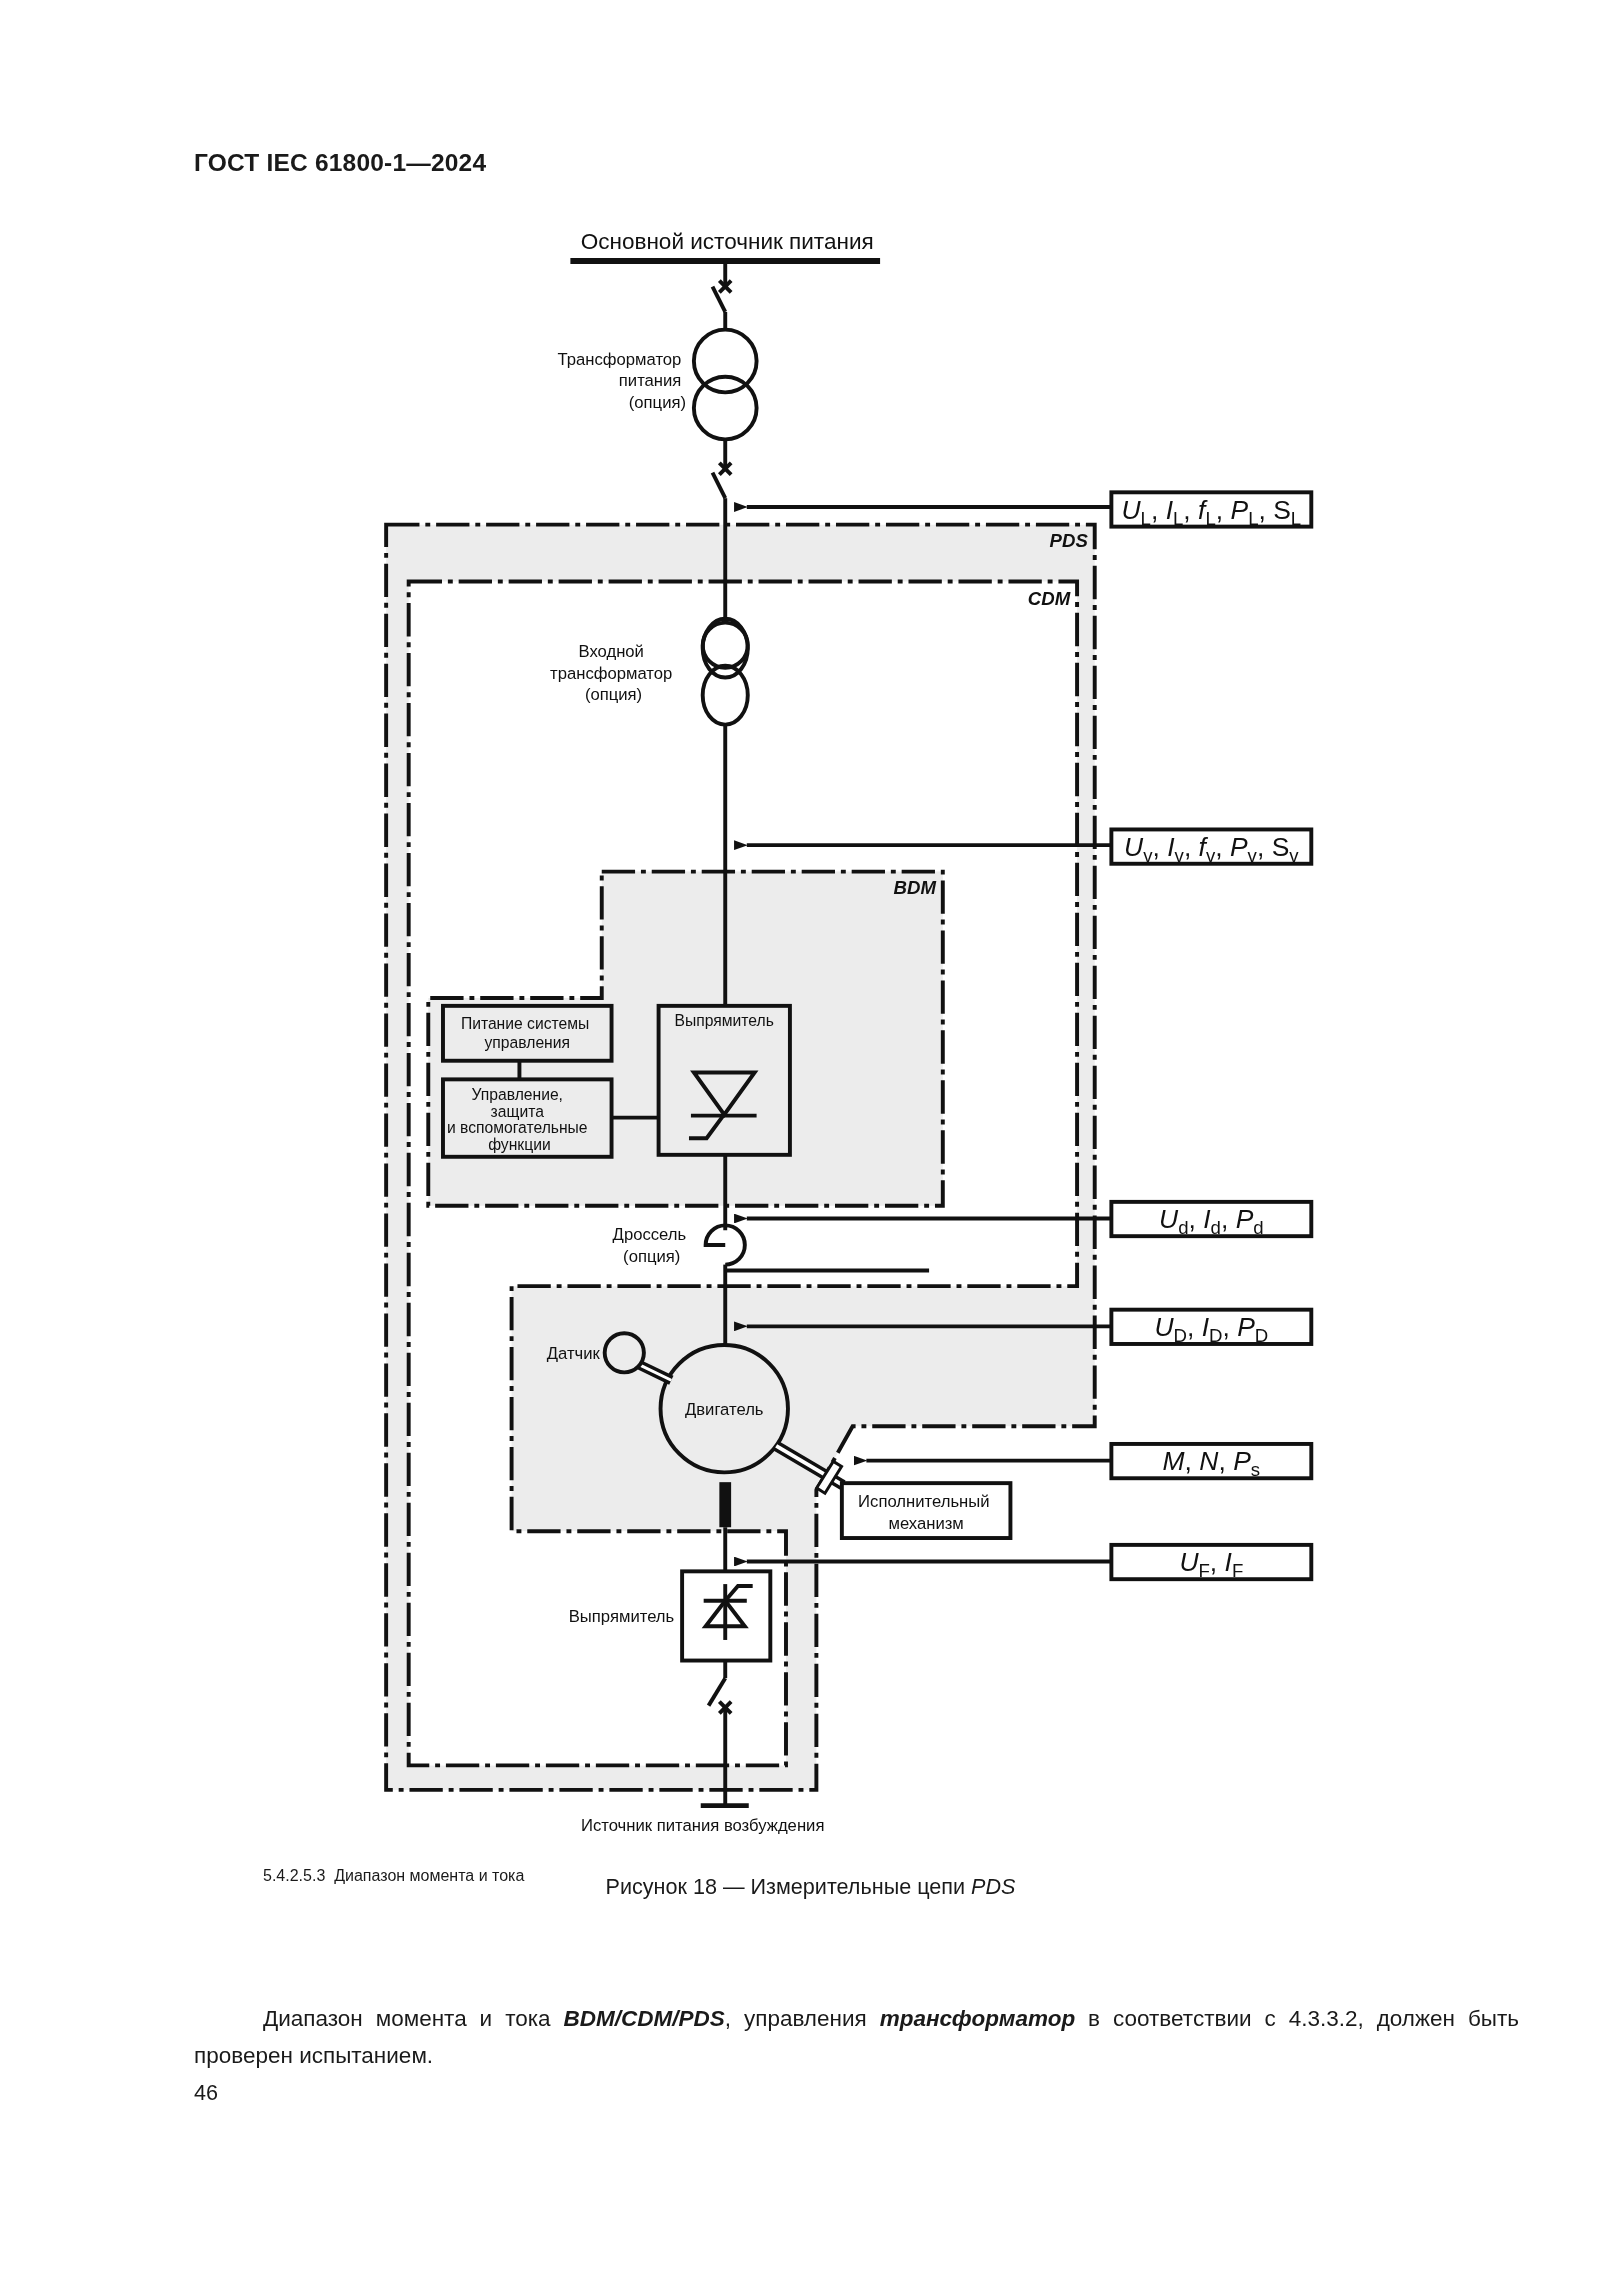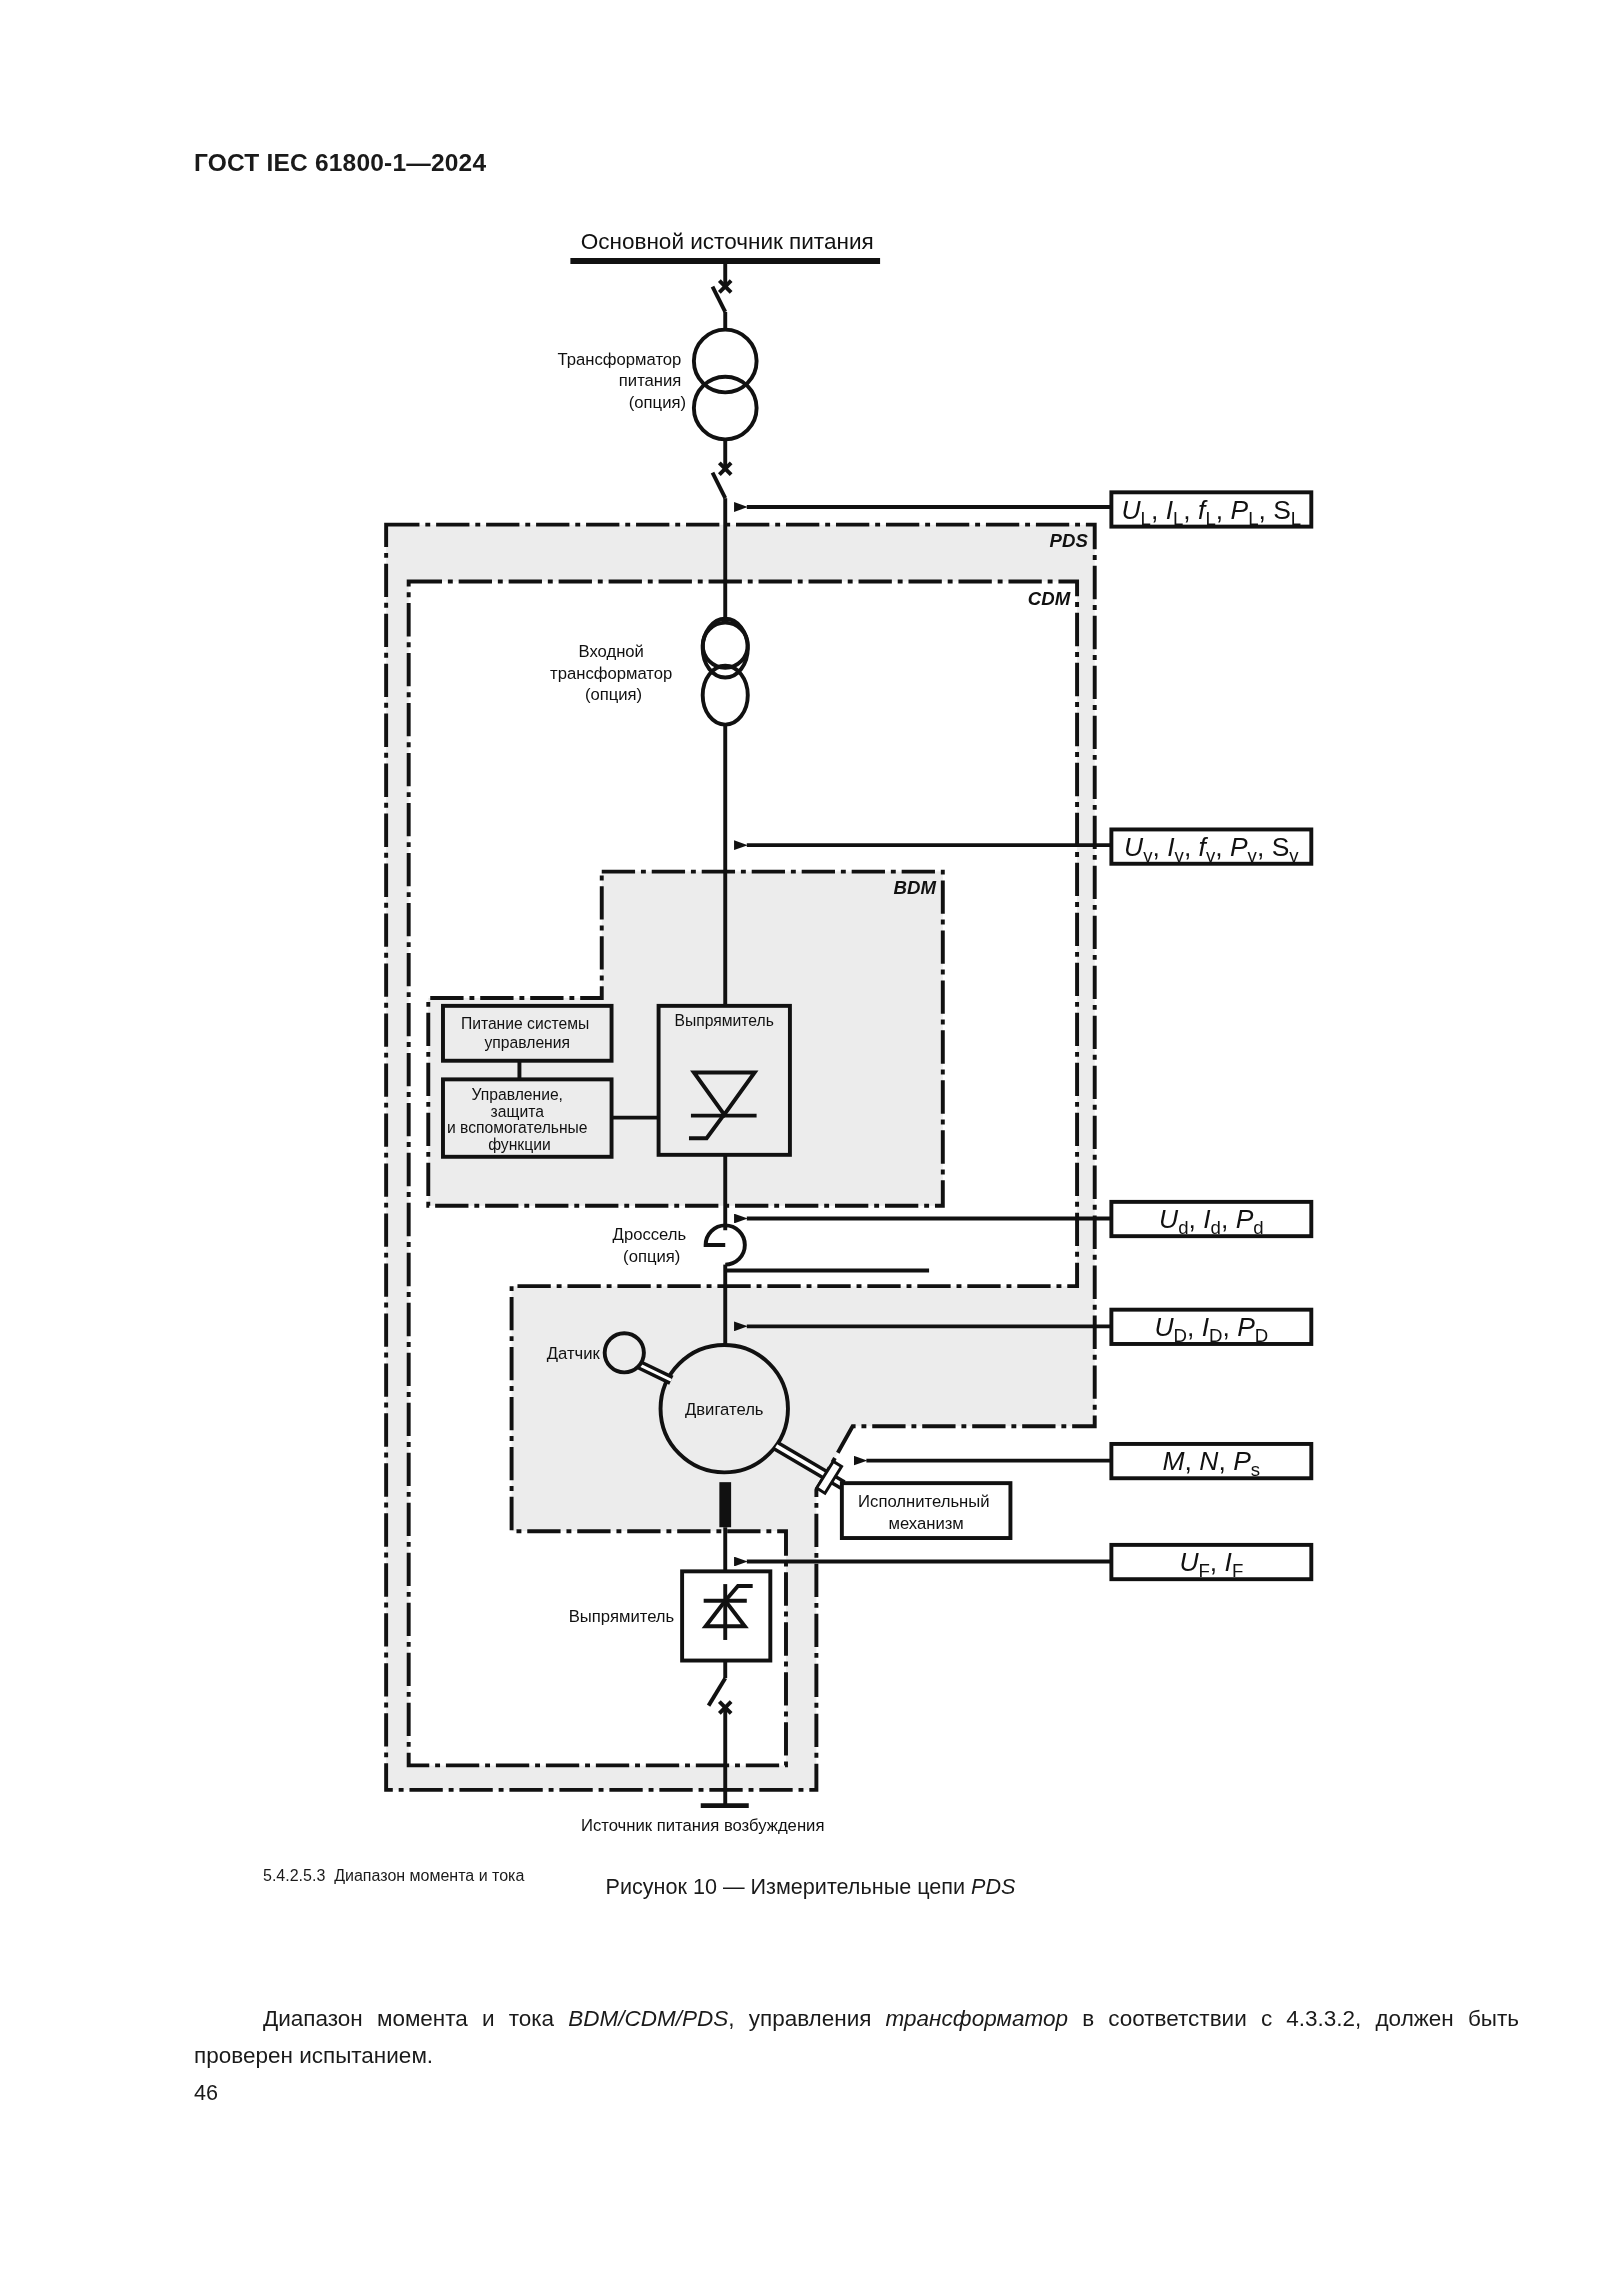--- a/index.html
+++ b/index.html
@@ -4,21 +4,21 @@
 <style>
   html, body { margin: 0; padding: 0; background: #ffffff; }
   body { width: 1621px; height: 2293px; position: relative; overflow: hidden;
          font-family: "Liberation Sans", sans-serif; color: #1a1a1a; }
   .header { position: absolute; left: 194px; top: 149px; font-size: 24.5px; font-weight: bold; letter-spacing: 0.2px; }
   svg.diagram { position: absolute; left: 0; top: 0; }
   .caption { position: absolute; left: 0; width: 1621px; top: 1874px; text-align: center; font-size: 21.6px; }
   .caption i { font-style: italic; }
   .section { position: absolute; left: 263px; top: 1867px; font-size: 16px; }
   .para { position: absolute; left: 194px; width: 1325px; top: 2000px; font-size: 22.5px; line-height: 37px; text-indent: 69px; text-align: justify; }
-  .para i { font-style: italic; }
+  .para i { font-style: italic; font-weight: bold; }
   .pagenum { position: absolute; left: 194px; top: 2080px; font-size: 21.6px; }
   .lbl { font-family: "Liberation Sans", sans-serif; fill: #111; }
   .meas { font-family: "Liberation Sans", sans-serif; fill: #111; font-size: 27px; }
   .zone-tag { font-family: "Liberation Sans", sans-serif; font-weight: bold; font-style: italic; fill: #111; font-size: 19px; }
 </style>
 </head>
 <body>
 
 <div class="header">ГОСТ IEC 61800-1—2024</div>
 
@@ -188,20 +188,20 @@
         <rect x="1134" y="1473" width="204" height="35" fill="#fff" stroke="#111" stroke-width="4"></rect>
         <text class="meas" x="1236" y="1500" text-anchor="middle"><tspan font-style="italic">M</tspan><tspan>, </tspan><tspan font-style="italic">N</tspan><tspan>, </tspan><tspan font-style="italic">P</tspan><tspan font-size="19" dy="6">s</tspan><tspan dy="-6"></tspan></text>
       </g>
       <g>
         <rect x="1134" y="1576" width="204" height="35" fill="#fff" stroke="#111" stroke-width="4"></rect>
         <text class="meas" x="1236" y="1603" text-anchor="middle"><tspan font-style="italic">U</tspan><tspan font-size="19" dy="6">F</tspan><tspan dy="-6">, </tspan><tspan font-style="italic">I</tspan><tspan font-size="19" dy="6">F</tspan><tspan dy="-6"></tspan></text>
       </g>
     </g>
 </svg>
 
-<div class="caption"><span>Рисунок 10 — Измерительные цепи </span><i>PDS</i></div>
+<div class="caption"><span>Рисунок 18 — Измерительные цепи </span><i>PDS</i></div>
 
 <div class="section"><span>5.4.2.5.3</span>&nbsp; <span>Диапазон момента и тока</span></div>
 
 <div class="para"><span>Диапазон момента и тока </span><i>BDM/CDM/PDS</i><span>, управления </span><i>трансформатор</i><span> в соответствии с 4.3.3.2, должен быть проверен испытанием.</span></div>
 
 <div class="pagenum">46</div>
 
 
 </body></html>

